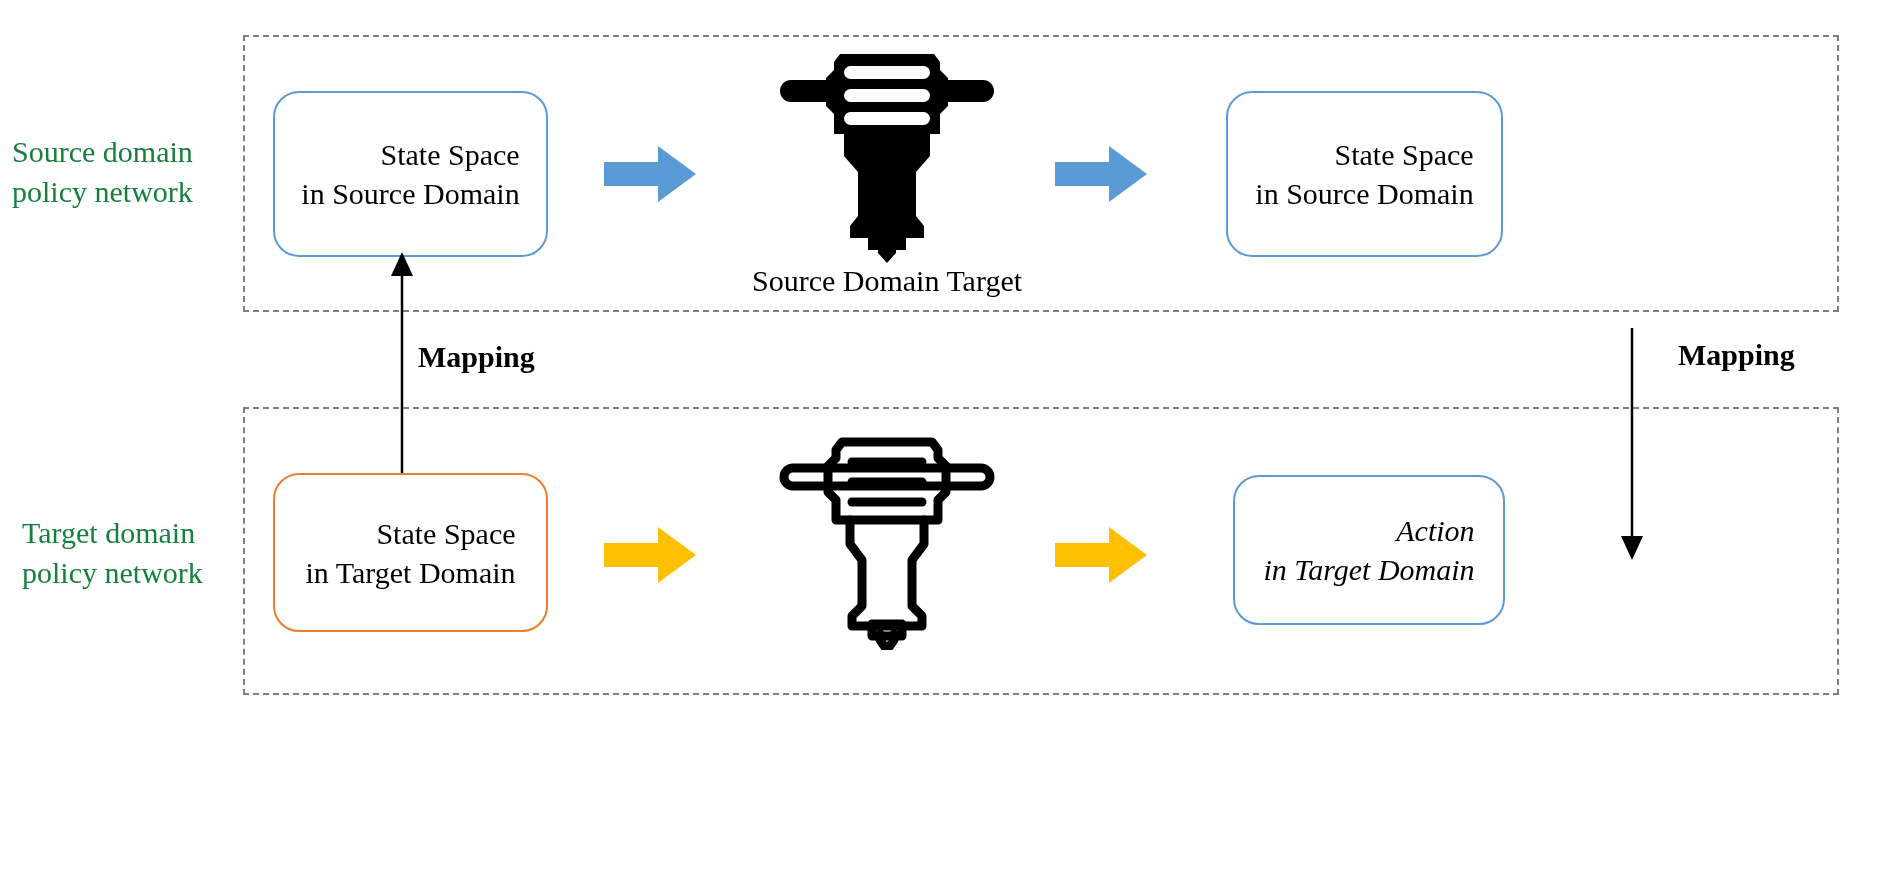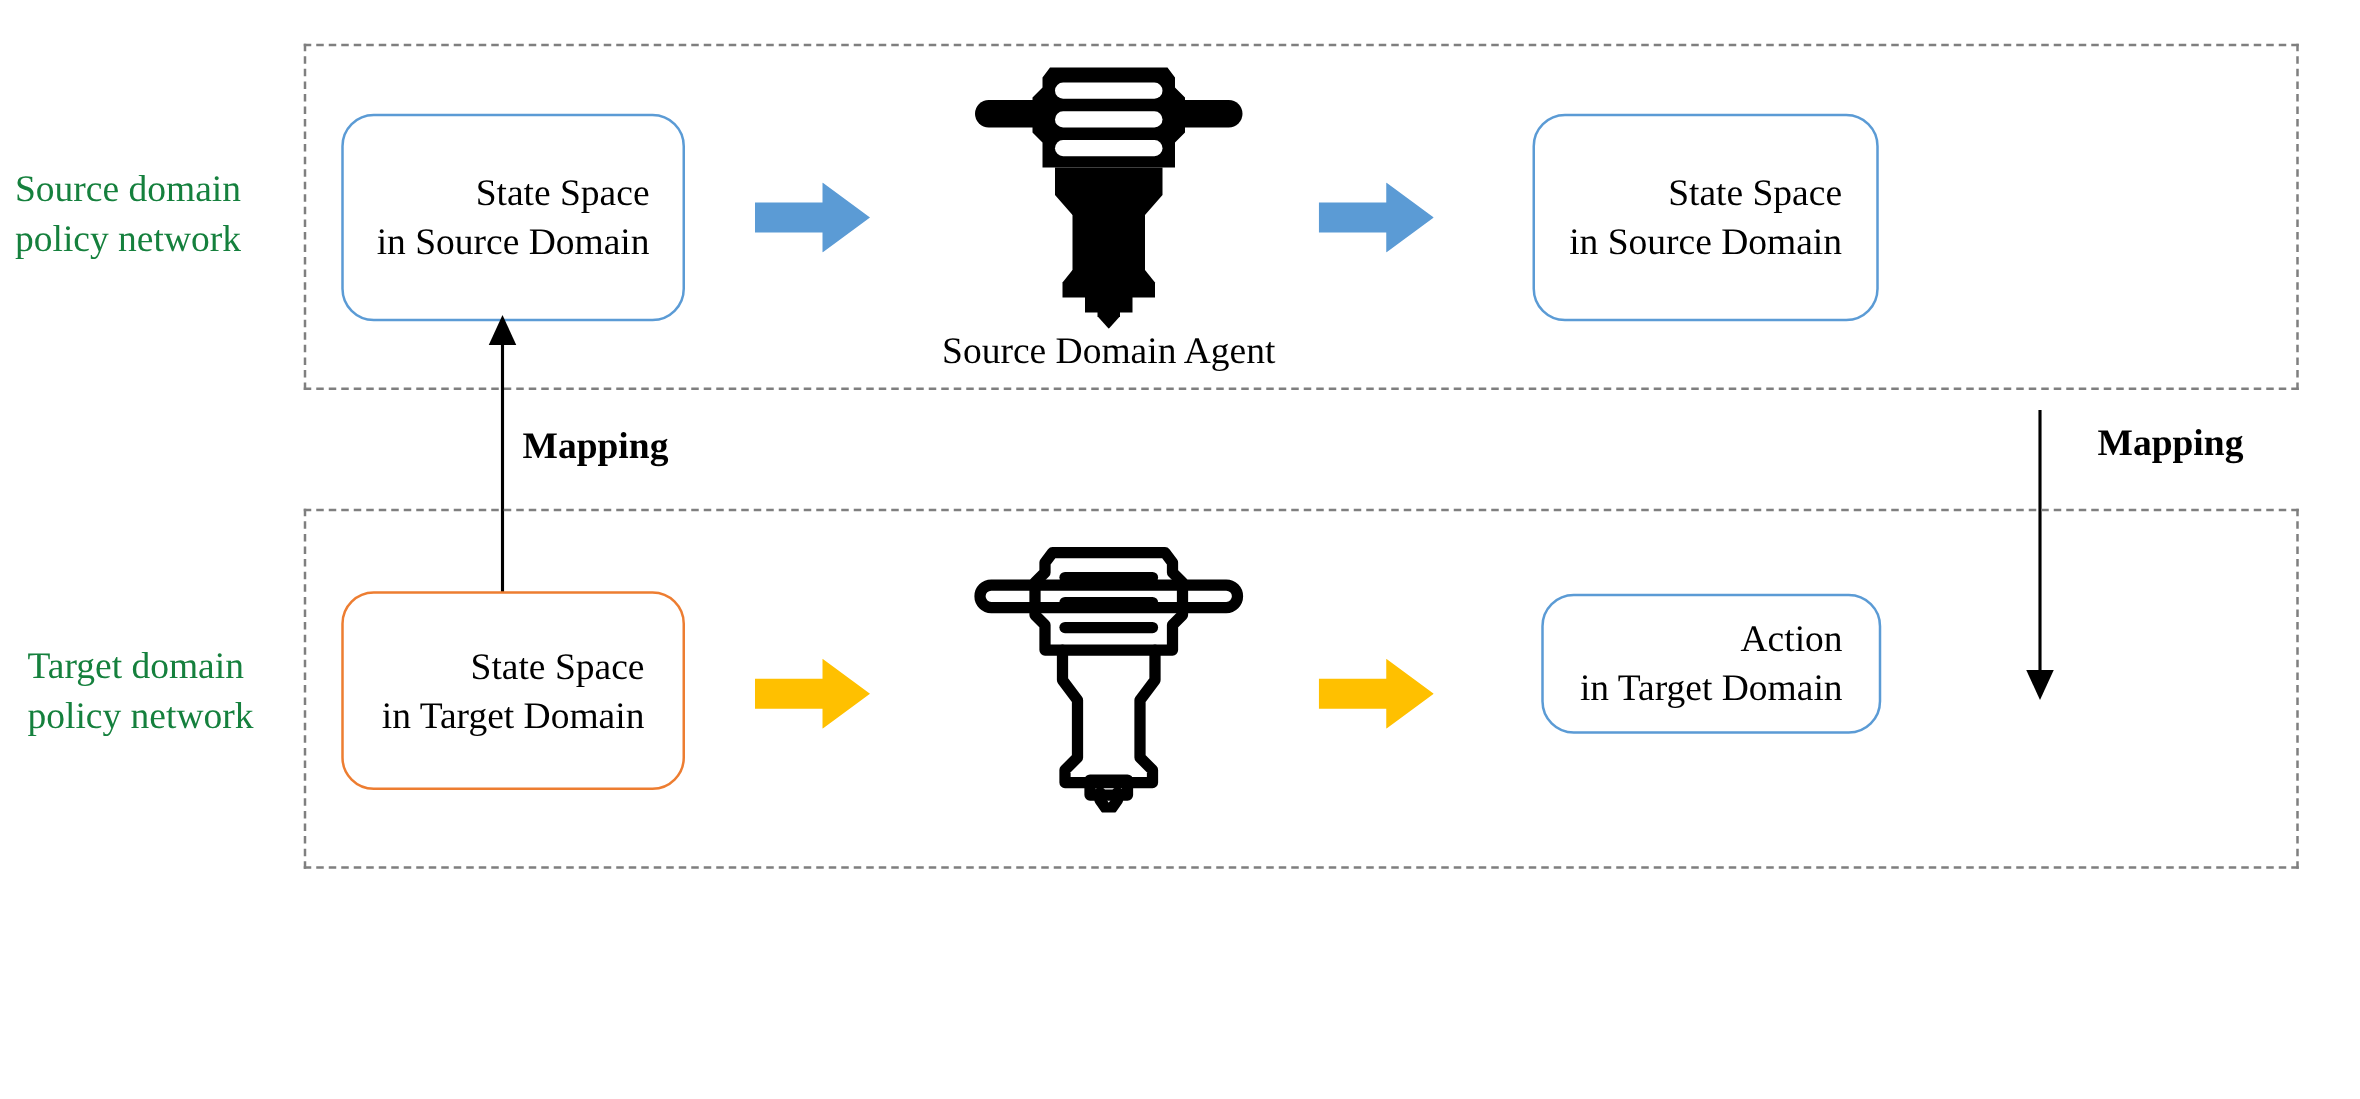--- a/index.html
+++ b/index.html
@@ -53,21 +53,21 @@
     font-size: 30px;
     line-height: 1.3;
     white-space: pre-line;
   }
   .box-blue   { border: 2px solid #5b9bd5; }
   .box-orange { border: 2px solid #ed7d31; }
 
   #box-src-state-left  { left: 273px;  top: 91px;  width: 275px; height: 166px; }
   #box-src-state-right { left: 1226px; top: 91px;  width: 277px; height: 166px; }
   #box-tgt-state-left  { left: 273px;  top: 473px; width: 275px; height: 159px; }
-  #box-tgt-action      { left: 1233px; top: 475px; width: 272px; height: 112px; }
+  #box-tgt-action      { left: 1233px; top: 475px; width: 272px; height: 150px; font-style: italic; }
 
   
   .block-arrow {
     position: absolute;
     width: 92px;
     height: 56px;
   }
   #arrow-src-1 { left: 604px;  top: 146px; }
   #arrow-src-2 { left: 1055px; top: 146px; }
   #arrow-tgt-1 { left: 604px;  top: 527px; }
@@ -143,21 +143,21 @@
 
         <path d="M86,166 L78,176 L78,188 L152,188 L152,176 L144,166 Z"></path>
 
         <rect x="96" y="186" width="38" height="14"></rect>
 
         <path d="M106,198 L124,198 L124,203 L115,213 L106,203 Z"></path>
       </g>
     </svg>
   </div>
 
-  <div class="agent-caption" id="caption-src-agent">Source Domain Agent</div>
+  <div class="agent-caption" id="caption-src-agent">Source Domain Target</div>
 
   <div class="block-arrow" id="arrow-src-2">
     <svg width="92" height="56" viewBox="0 0 92 56" xmlns="http://www.w3.org/2000/svg">
       <polygon points="0,16 54,16 54,0 92,28 54,56 54,40 0,40" fill="#5b9bd5"></polygon>
     </svg>
   </div>
 
   <div class="state-box box-blue" id="box-src-state-right">State Space
 in Source Domain</div>
 

